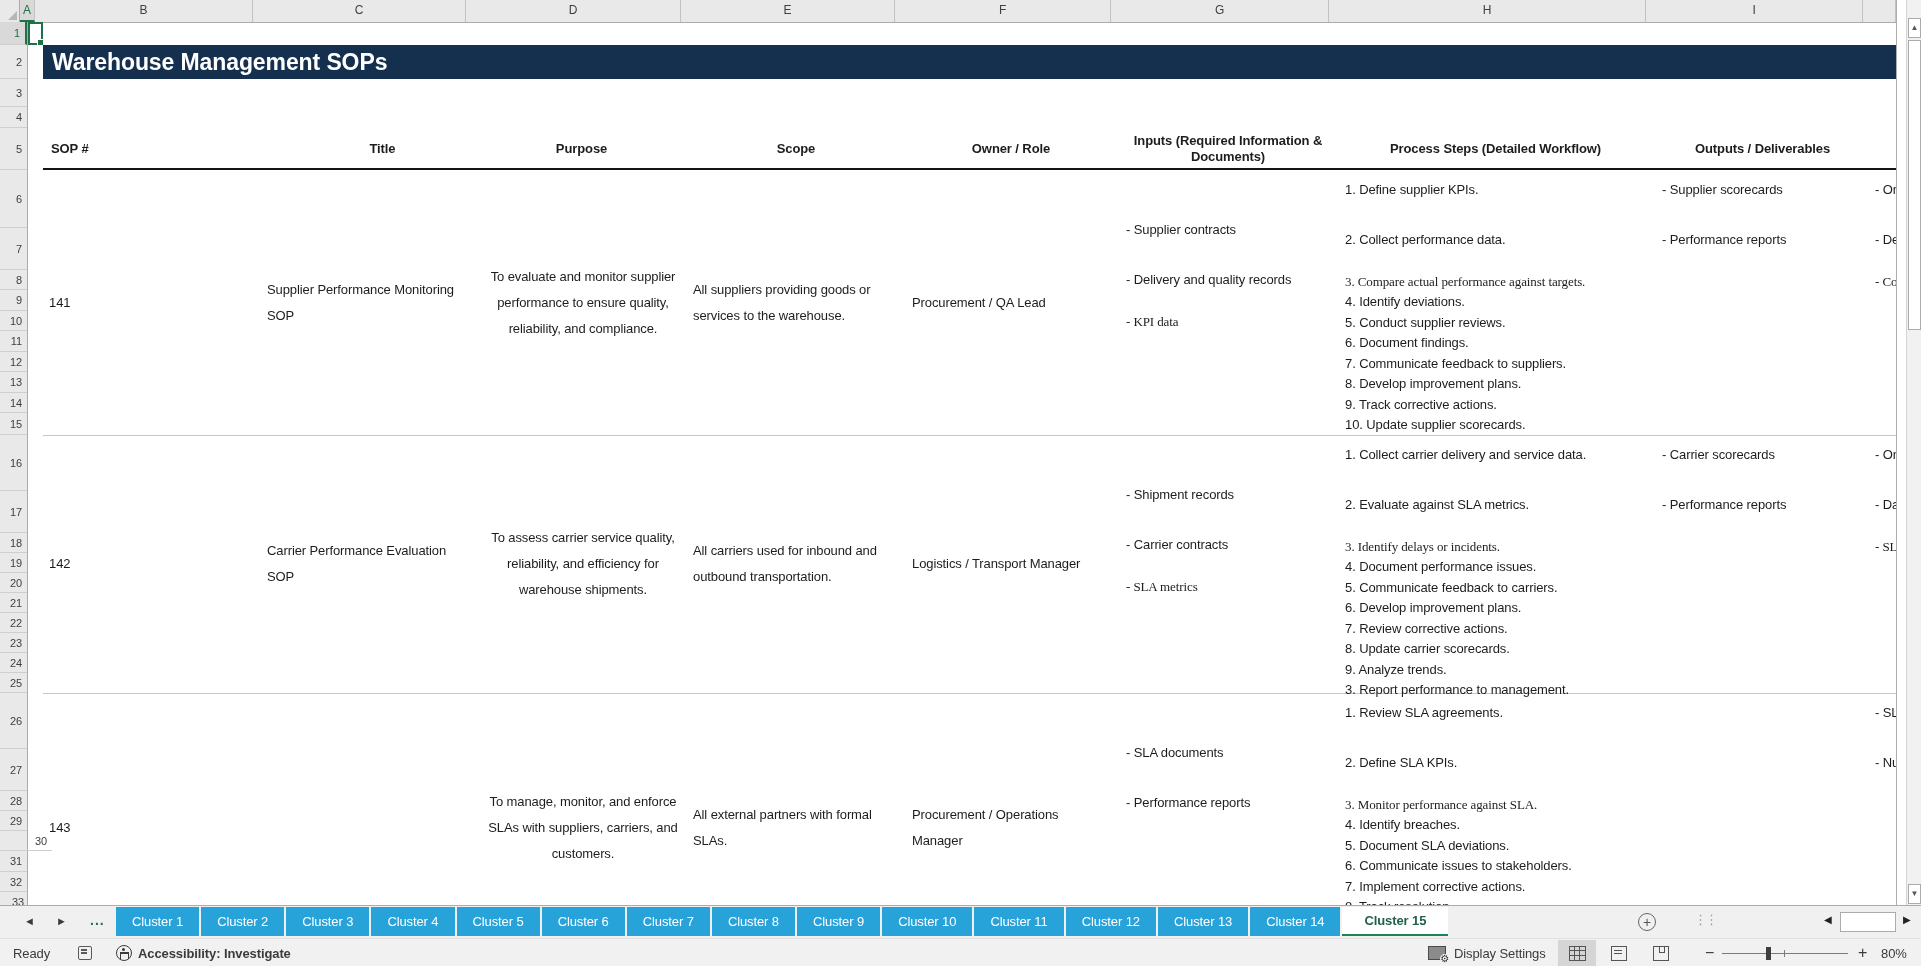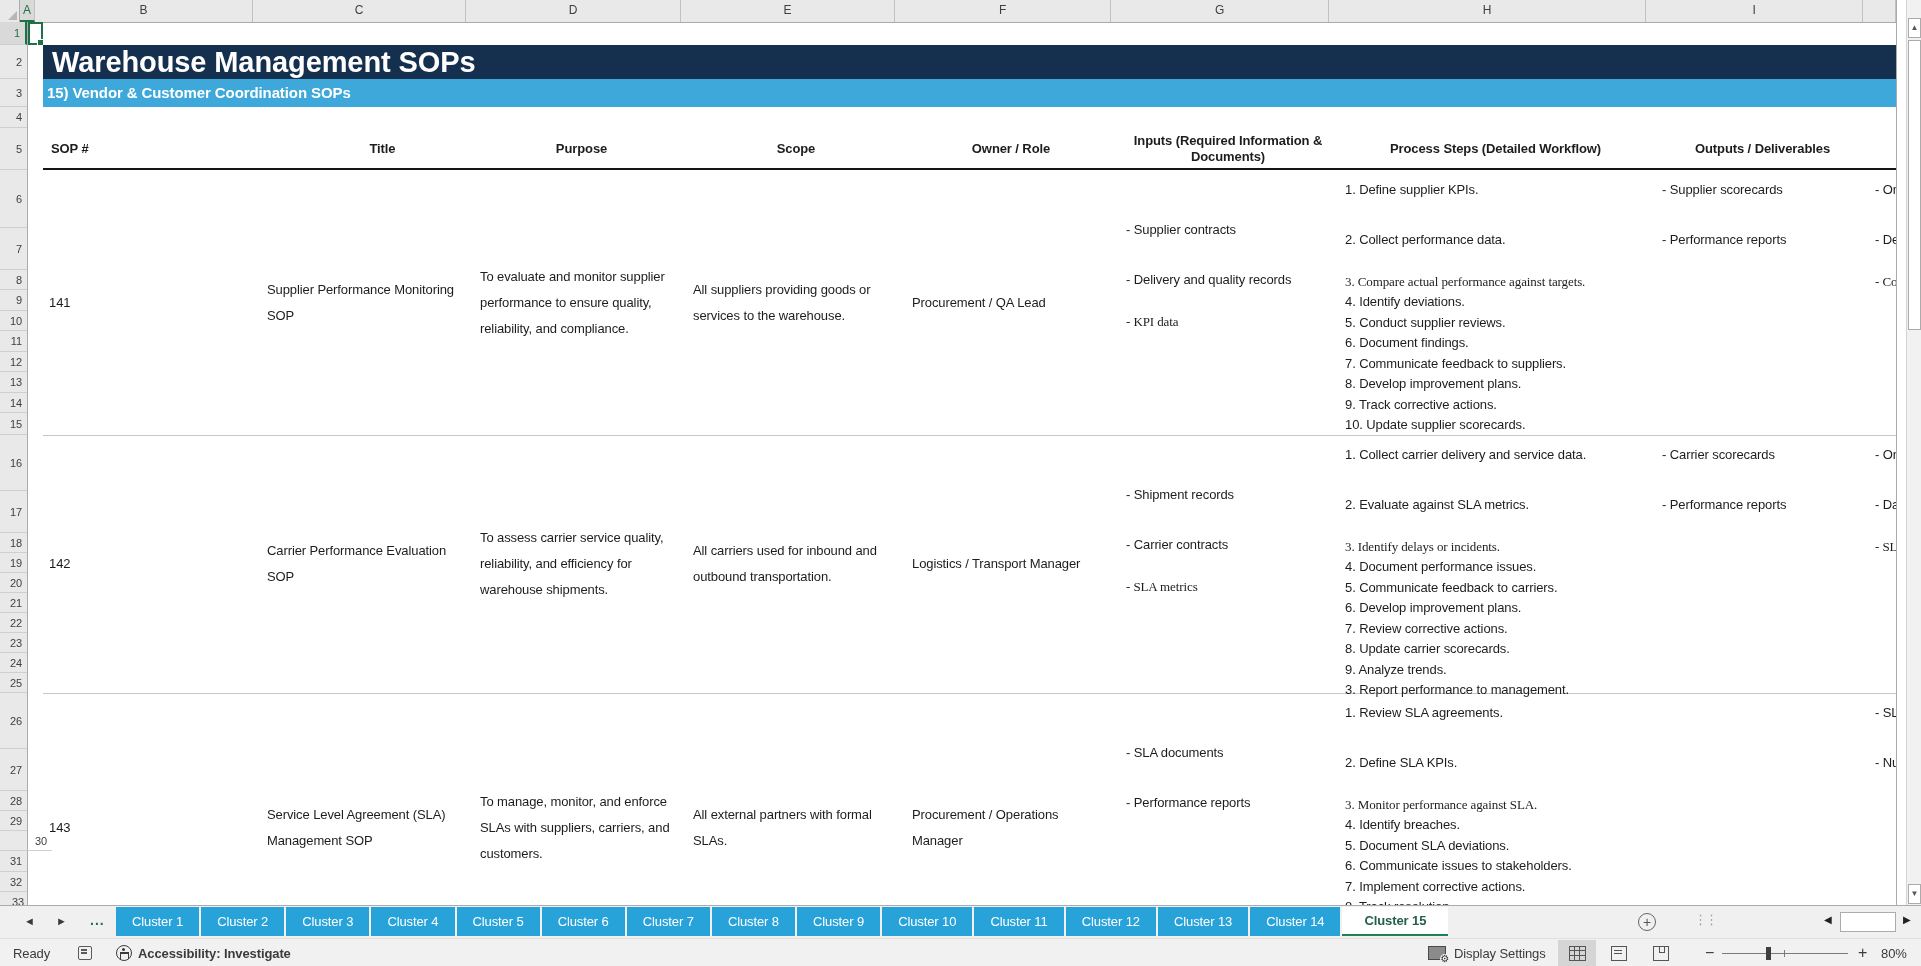--- a/index.html
+++ b/index.html
@@ -21,21 +21,21 @@
               border-right:1px solid #ababab;box-sizing:border-box;}
   .row-gutter .rn{box-sizing:border-box;border-bottom:1px solid #cfcfcf;font-size:11px;color:#404040;
                   text-align:right;padding-right:5px;display:flex;align-items:center;justify-content:flex-end;}
   .row-gutter .rn.sel{background:#d9d9d9;color:#1e7145;border-right:2px solid #1e7145;}
   
   .active-cell{position:absolute;left:28px;top:22px;width:15px;height:23px;box-sizing:border-box;
                border:2px solid #1e7145;background:#fff;}
   .active-cell .handle{position:absolute;right:-3px;bottom:-3px;width:5px;height:5px;background:#1e7145;border:1px solid #fff;}
   
   .title-bar{position:absolute;left:43px;top:45px;width:1853px;height:34px;background:#15304f;
-             color:#fff;font-weight:bold;font-size:29px;line-height:34px;padding-left:9px;box-sizing:border-box;}
+             color:#fff;font-weight:bold;font-size:23px;line-height:34px;padding-left:9px;box-sizing:border-box;}
   .subtitle-bar{position:absolute;left:43px;top:79px;width:1853px;height:28px;background:#3ea8db;
              color:#fff;font-weight:bold;font-size:15px;line-height:28px;padding-left:4px;box-sizing:border-box;}
   
   .hdr{position:absolute;top:128px;height:42px;display:flex;align-items:center;justify-content:center;
        text-align:center;font-weight:bold;font-size:13px;line-height:16px;}
   .hdr.left{justify-content:flex-start;text-align:left;}
   .hdr-border{position:absolute;left:43px;top:168px;width:1853px;height:2px;background:#141414;}
   .sep{position:absolute;left:43px;width:1853px;height:1px;background:#c6c6c6;}
   
   .block{position:absolute;left:0;width:1906px;}
@@ -48,21 +48,21 @@
   .list .li:nth-child(3){top:104px;font-family:Liberation Serif, serif;}
   .list .li:nth-child(4){top:124px;}
   .list .li:nth-child(5){top:145px;}
   .list .li:nth-child(6){top:165px;}
   .list .li:nth-child(7){top:186px;}
   .list .li:nth-child(8){top:206px;}
   .list .li:nth-child(9){top:227px;}
   .list .li:nth-child(10){top:247px;}
   .x-sop{left:49px;width:160px;}
   .x-title{left:267px;width:200px;}
-  .x-purpose{left:480px;width:206px;}
+  .x-purpose{left:480px;width:206px;text-align:center;}
   .x-scope{left:693px;width:204px;}
   .x-owner{left:912px;width:200px;}
   .x-inputs{left:1126px;width:205px;margin-top:40px;}
   .x-steps{left:1345px;width:305px;}
   .x-outputs{left:1662px;width:205px;}
   .x-extra{left:1875px;width:21px;overflow:hidden;}
   
   .vscroll{position:absolute;left:1906px;top:0;width:15px;height:905px;background:#f1f1f1;border-left:1px solid #d4d4d4;box-sizing:border-box;}
   .vs-btn{position:absolute;left:1px;width:13px;height:20px;background:#fff;border:1px solid #ababab;box-sizing:border-box;
           color:#555;font-size:8px;text-align:center;line-height:18px;}
@@ -163,21 +163,20 @@
       <div class="rn" style="height: 21px;">31</div>
       <div class="rn" style="height: 20px;">32</div>
       <div class="rn" style="height: 21px; margin-left: 24px;">33</div>
     </div>
 
   <div class="active-cell">
       <div class="handle"></div>
     </div>
 
   <div class="title-bar">Warehouse Management SOPs</div>
-  <div class="subtitle-bar">15) Vendor &amp; Customer Coordination SOPs</div>
 
   <div class="hdr left" style="left:51px;width:160px;">SOP #</div>
   <div class="hdr" style="left:276px;width:213px;">Title</div>
   <div class="hdr" style="left:474px;width:215px;">Purpose</div>
   <div class="hdr" style="left:689px;width:214px;">Scope</div>
   <div class="hdr" style="left:903px;width:216px;">Owner / Role</div>
   <div class="hdr" style="left:1119px;width:218px;padding:0 10px;box-sizing:border-box;">Inputs (Required Information &amp; Documents)</div>
   <div class="hdr" style="left:1337px;width:317px;">Process Steps (Detailed Workflow)</div>
   <div class="hdr" style="left:1654px;width:217px;">Outputs / Deliverables</div>
   <div class="hdr-border"></div>
@@ -248,21 +247,20 @@
       </div>
     <div class="list x-extra">
         <div class="li">- On</div>
         <div class="li">- Da</div>
         <div class="li">- SL</div>
       </div>
   </div>
 
   <div class="block" style="top:693px;height:270px;">
     <div class="vc x-sop">143</div>
-    <div class="vc x-title">Service Level Agreement (SLA) Management SOP</div>
     <div class="vc x-purpose">To manage, monitor, and enforce SLAs with suppliers, carriers, and customers.</div>
     <div class="vc x-scope">All external partners with formal SLAs.</div>
     <div class="vc x-owner">Procurement / Operations Manager</div>
     <div class="list x-inputs">
         <div class="li">- SLA documents</div>
         <div class="li">- Performance reports</div>
       </div>
     <div class="list x-steps">
         <div class="li">1. Review SLA agreements.</div>
         <div class="li">2. Define SLA KPIs.</div>

